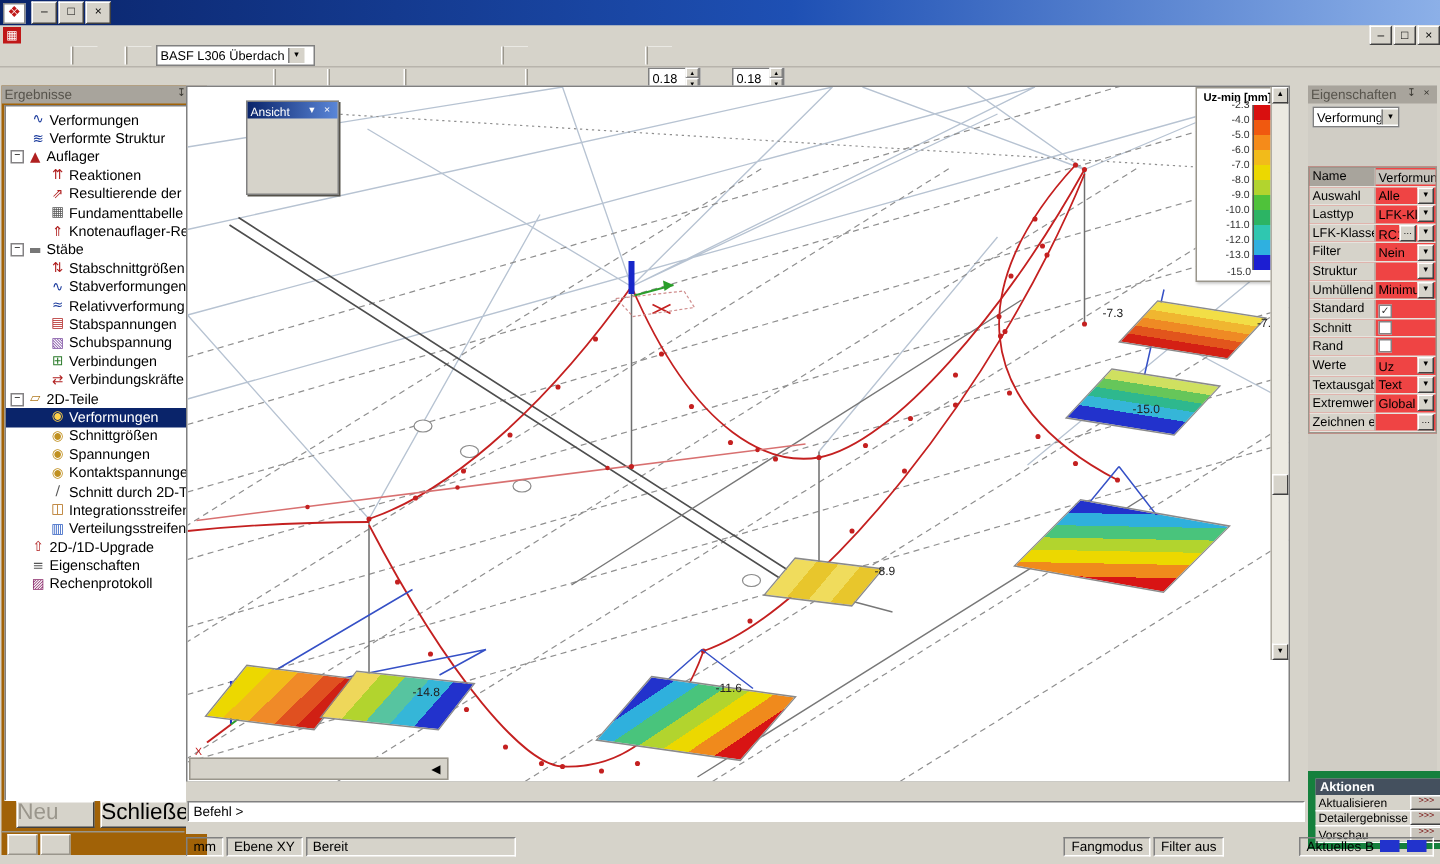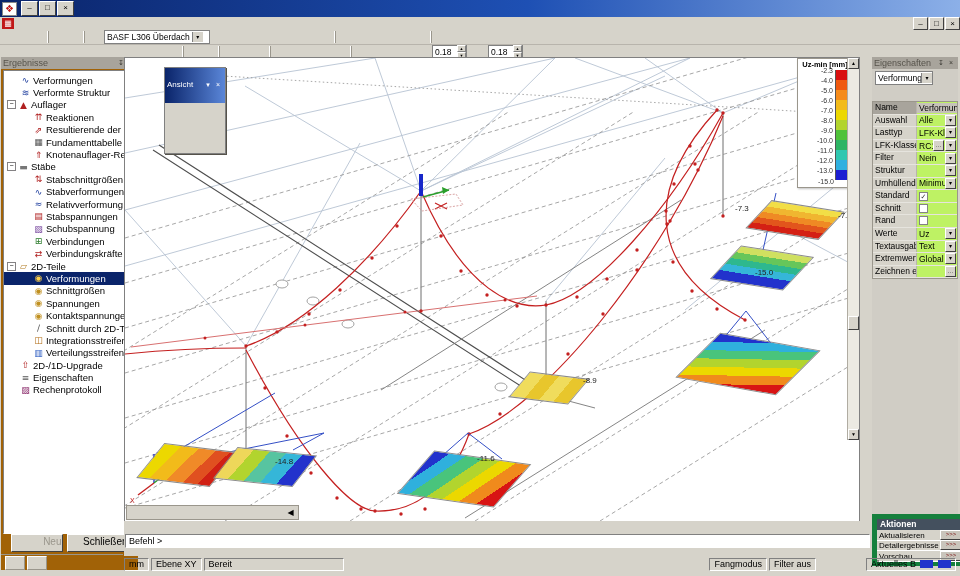--- a/index.html
+++ b/index.html
@@ -32,58 +32,58 @@
   .p-hdr{height:12px;background:#a8a49c;color:#57544c;font-size:9px;display:flex;align-items:center;padding:0 2px}
   .p-hdr .ht{flex:1;white-space:nowrap;overflow:hidden}
   .hbtn{width:10px;height:10px;font-size:7px;line-height:10px;text-align:center;color:#3a3832}
   .treebox{position:absolute;left:2px;top:13px;right:2px;bottom:36px;background:#fff;border:1px solid;border-color:#808080 #fff #fff #808080;overflow:hidden;padding-top:3px}
   .titem{display:flex;align-items:center;height:12.4px;white-space:nowrap;padding-left:3px;font-size:9.5px}
   .titem .twisty:empty{display:none}
   .titem .twisty{width:7px;height:7px;border:1px solid #848284;background:#fff;font-size:7px;line-height:5px;text-align:center;margin-right:2px;color:#000;flex:none}
   .titem .ti{width:11px;font-size:9px;text-align:center;margin-right:2px;flex:none;font-family:"DejaVu Sans",sans-serif}
   .titem.selected{background:#0a246a;color:#fff}
   .btn-row{position:absolute;left:2px;bottom:18px;right:2px;display:flex;gap:4px;justify-content:center}
-  .btn{height:16px;background:#d6d3ca;border:1px solid;border-color:#fff #404040 #404040 #fff;font-size:10px;text-align:right;line-height:14px}
+  .btn{height:16px;background:#d6d3ca;border:1px solid;border-color:#fff #404040 #404040 #fff;font-size:15px;text-align:left;line-height:14px}
   .btn.neu{width:50px;color:#9a968c}
   .btn.cls{width:60px}
   .tabstrip{position:absolute;left:0;bottom:0;width:122px;height:16px;border-top:1px solid #9a968c;display:flex;padding:1px 4px;gap:2px;box-sizing:border-box}
   .tab{width:18px;height:12px;border:1px solid #9a968c;border-top-color:#fff;border-left-color:#fff;background:#d6d3ca;font-size:8px;line-height:11px;text-align:center;color:#24408c}
   
   .viewport{position:absolute;left:124px;top:57px;width:734px;height:463px;background:#fff;border:1px solid #808080;box-sizing:content-box;overflow:hidden}
   .scene{position:absolute;left:0;top:0}
   .plate{position:absolute;border:1px solid #8a8a8a}
   .plbl{position:absolute;font-size:8px;color:#222;white-space:nowrap}
   .legend{position:absolute;left:672px;top:0;width:52px;background:#fff;border:1px solid #9a968c;box-shadow:1px 1px 2px rgba(0,0,0,.25);padding:1px 2px 2px 1px}
   .lg-title{font-size:7.5px;font-weight:bold;text-align:center;height:10px;line-height:10px;white-space:nowrap}
   .lg-row{display:flex;justify-content:flex-end;height:10px}
   .lg-lab{font-size:7px;color:#333;width:26px;text-align:right;margin-right:2px;margin-top:-3px}
   .lg-sw{width:14px;height:10px;border-left:1px solid #555;border-right:1px solid #555}
   .lg-row:first-of-type .lg-sw{border-top:1px solid #555}
   .lg-last{font-size:7px;color:#333;text-align:right;padding-right:17px;margin-top:-2px}
   .ansicht{position:absolute;left:39px;top:9px;width:60px;background:#d6d3ca;border:1px solid #808080;box-shadow:1px 1px 0 #55524a}
-  .an-hdr{height:11px;background:linear-gradient(90deg,#0a246a,#5a86d8);color:#fff;font-size:8px;display:flex;align-items:flex-start;padding:12px 2px}
+  .an-hdr{height:11px;background:linear-gradient(90deg,#0a246a,#5a86d8);color:#fff;font-size:8px;display:flex;align-items:flex-end;padding:0 2px}
   .an-hdr .ht{flex:1}
   .an-hdr .hbtn{color:#fff}
   .an-body{display:flex;flex-wrap:wrap;padding:1px}
   .an-body .ic{width:13px;height:12px;font-size:8px}
   .vscroll{position:absolute;right:0;top:0;width:11px;height:382px;background:#eceae2;border-left:1px solid #b0aca2}
   .sbtn{width:11px;height:11px;background:#d6d3ca;border:1px solid;border-color:#fff #404040 #404040 #fff;font-size:5px;line-height:9px;text-align:center;box-sizing:border-box}
   .sthumb{position:absolute;left:0;top:258px;width:11px;height:14px;background:#d6d3ca;border:1px solid;border-color:#fff #404040 #404040 #fff;box-sizing:border-box}
   .sdown{position:absolute;left:0;bottom:0}
   .vstrip{position:absolute;left:1px;bottom:1px;display:flex;background:#d6d3ca;border:1px solid #9a968c;padding:1px;align-items:center}
   .vstrip .ic{width:13px;height:11px;font-size:8px;line-height:11px}
   
   .right-panel{position:absolute;left:872px;top:57px;width:86px;height:457px;background:#d0cdc5}
   .combo-row{display:flex;align-items:center;padding:2px 1px 0 1px}
   .combo-row .combo{width:56px}
   .combo-row .ic{width:11px;font-size:8px;color:#24408c}
   .icon-row2{display:flex;justify-content:flex-end;padding:1px 2px}
   .icon-row2 .ic{width:12px;font-size:8px}
   .icon-row2 .ic:first-child{color:#c07818}.icon-row2 .ic:last-child{color:#667}
-  .grid{margin-top:2px;background:#bef264;border:1px solid #9a968c}
+  .grid{margin-top:12px;background:#ef4444;border:1px solid #9a968c}
   .prow{display:flex;align-items:center;height:11.6px;border-bottom:1px solid #e6e4de;font-size:8.5px}
   .plab{width:41px;background:#d6d3ca;align-self:stretch;line-height:11.6px;padding-left:2px;white-space:nowrap;overflow:hidden;border-right:1px solid #b8b4ac;flex:none}
   .pval{flex:1;padding-left:2px;white-space:nowrap;overflow:hidden}
   .pctl,.pctl2{width:9px;height:9px;background:#d6d3ca;border:1px solid;border-color:#fff #404040 #404040 #fff;font-size:6px;line-height:8px;text-align:center;margin-right:1px;flex:none}
   .pctl:empty,.pctl2:empty{display:none}
   .prow.hdr .plab{background:#a8a49c}
   .prow.hdr .pval{background:#c6c2ba}
   .prow.check .pval::before{content:"";display:inline-block;width:7px;height:7px;border:1px solid #848284;background:#fff;vertical-align:-1px}
   .prow.on .pval::before{content:"✓";font-size:7px;line-height:7px;text-align:center;color:#333}
   

